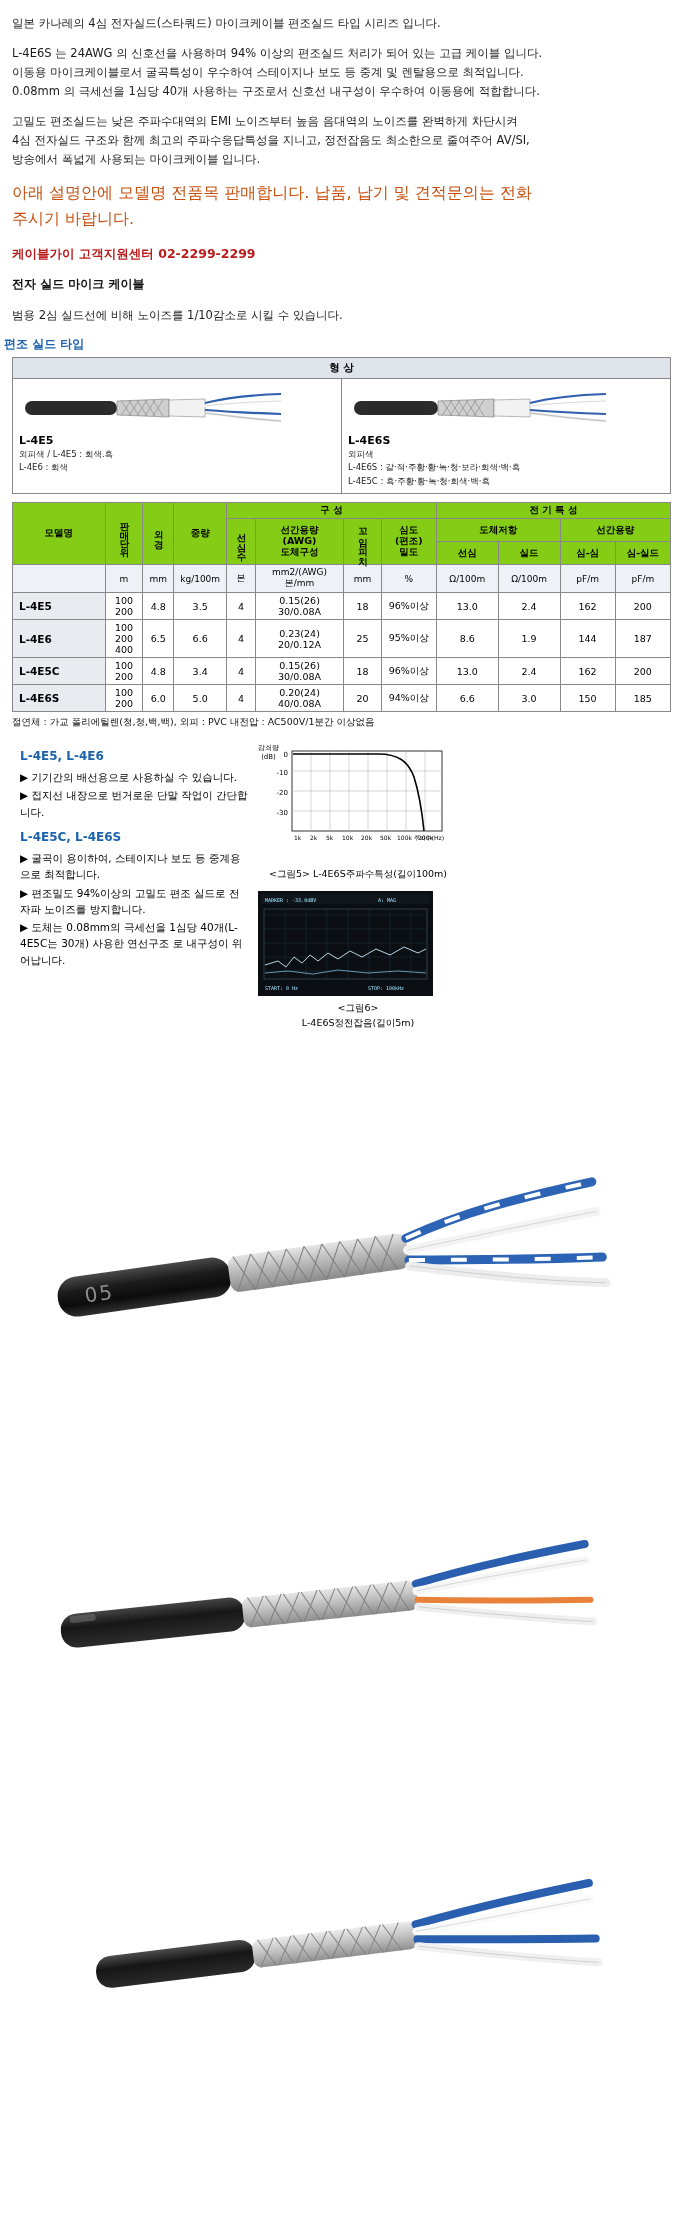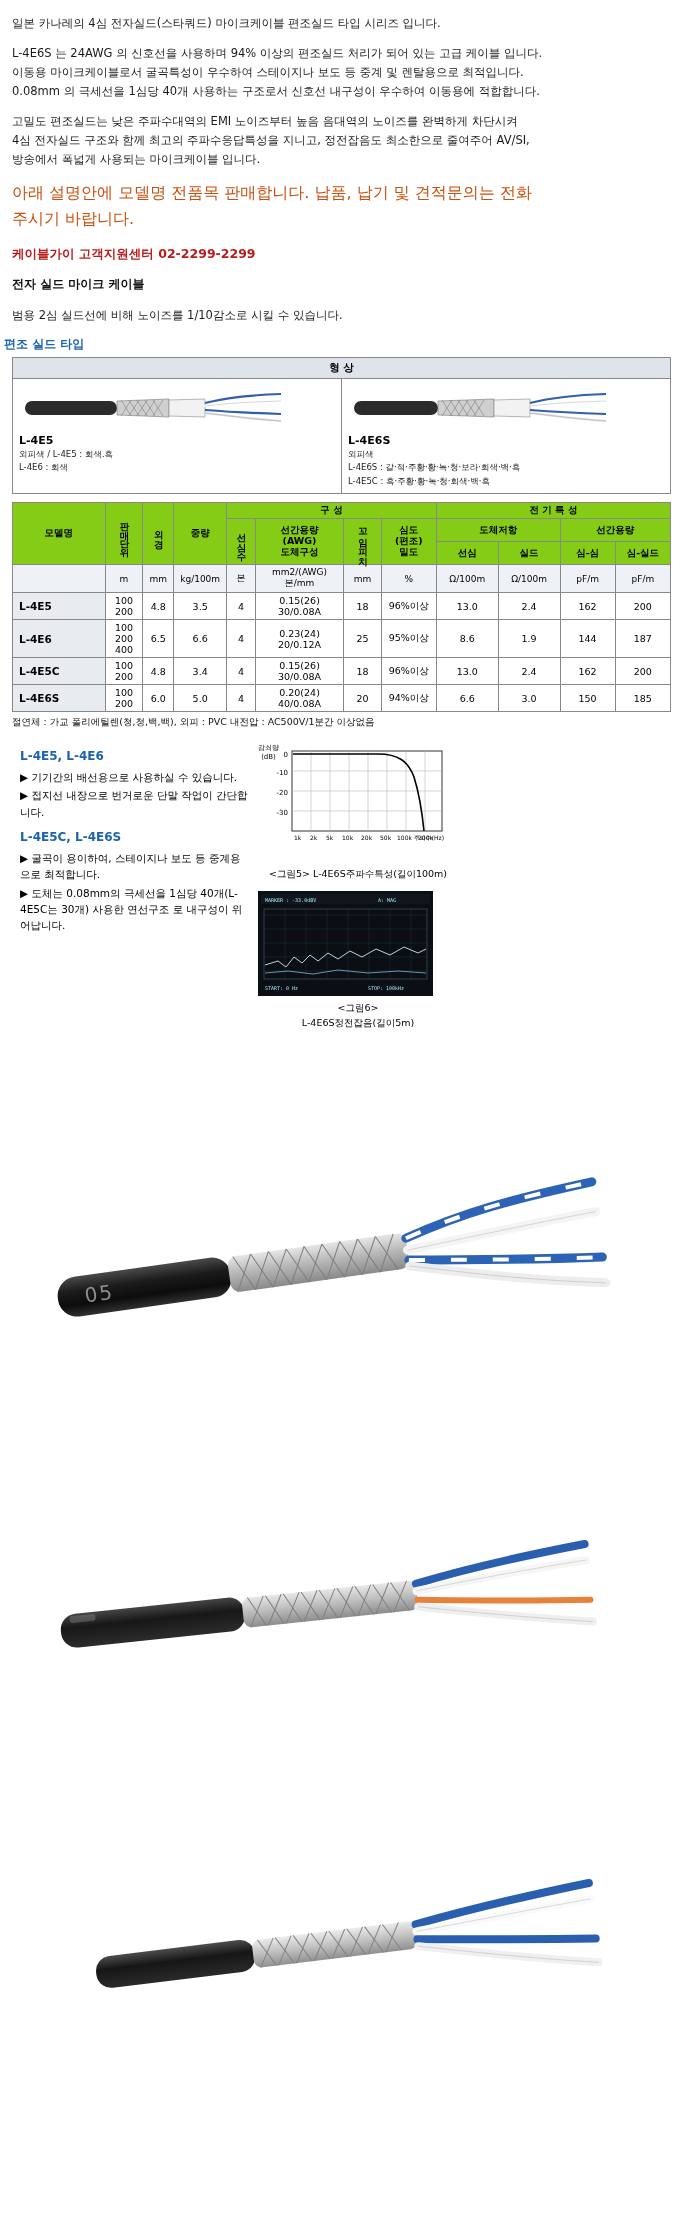--- a/index.html
+++ b/index.html
@@ -264,20 +264,21 @@
   <div class="lowcols">
     <div class="leftcol">
       <div class="bluebar">L-4E5, L-4E6</div>
       <div class="bullets">
         <div>▶ 기기간의 배선용으로 사용하실 수 있습니다.</div>
         <div>▶ 접지선 내장으로 번거로운 단말 작업이 간단합니다.</div>
       </div>
       <div class="bluebar">L-4E5C, L-4E6S</div>
       <div class="bullets">
         <div>▶ 굴곡이 용이하여, 스테이지나 보도 등 중계용으로 최적합니다.</div>
+        <div>▶ 편조밀도 94%이상의 고밀도 편조 실드로 전자파 노이즈를 방지합니다.</div>
         <div>▶ 도체는 0.08mm의 극세선을 1심당 40개(L-4E5C는 30개) 사용한 연선구조 로 내구성이 위어납니다.</div>
       </div>
     </div>
 
     <div class="rightcol">
 
       <div class="graph-wrap">
         <div class="axis-lab" style="left:0;top:-2px;white-space:pre-line;font-size:7px;text-align:center">감쇠량
 (dB)</div>
         <svg width="200" height="110">

